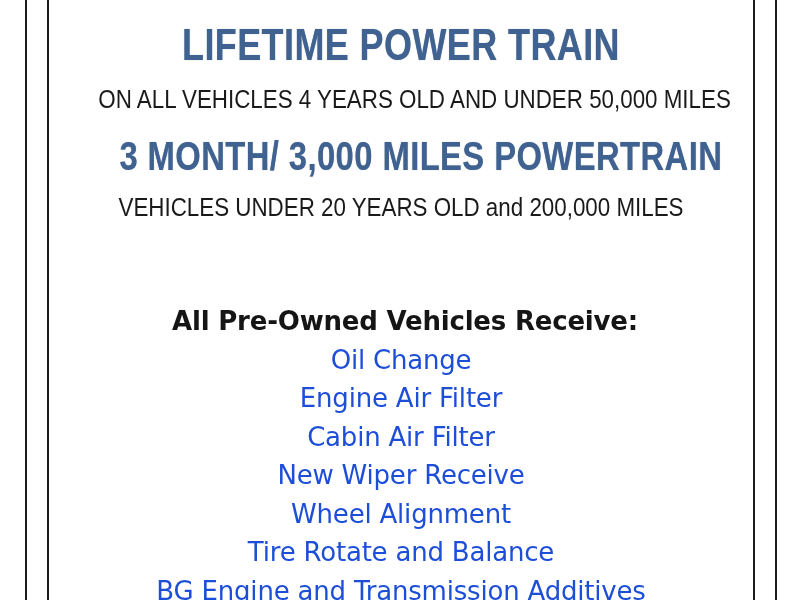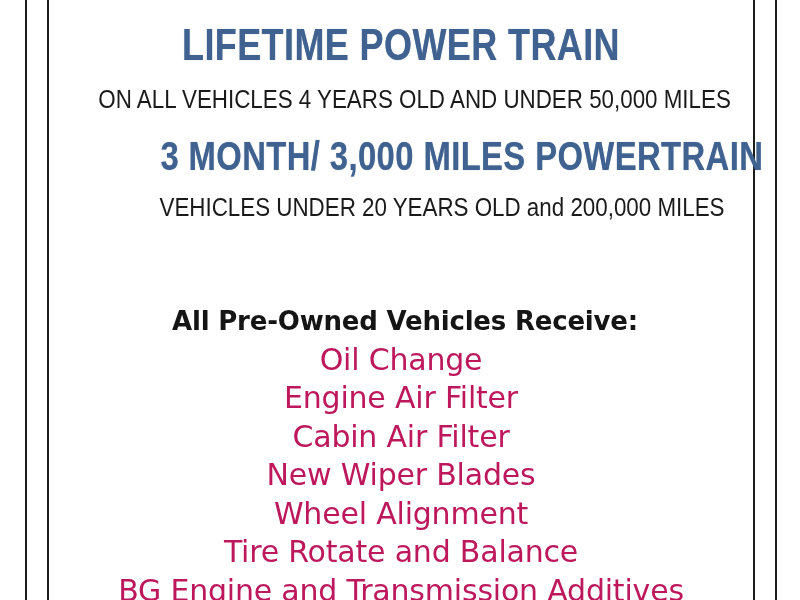--- a/index.html
+++ b/index.html
@@ -44,21 +44,21 @@
     text-align: center;
   }
 
   
   .warranty-block {
     position: absolute;
     left: 0;
     width: 100%;
   }
   .warranty-block.block-1 { top: 22px;  }
-  .warranty-block.block-2 { top: 136px; padding-left: 41px; }
+  .warranty-block.block-2 { top: 136px; }
 
   .warranty-title {
     font-family: "Liberation Sans Narrow", "Liberation Sans", sans-serif;
     font-weight: bold;
     color: #3f6291;
     letter-spacing: 0.5px;
     line-height: 1.0;
     white-space: nowrap;
     text-shadow: 0 0 1px rgba(40,70,110,0.55);
     transform: scaleX(0.80);
@@ -93,22 +93,22 @@
     font-size: 26px;
     color: #151515;
     line-height: 38.5px;
     white-space: nowrap;
     letter-spacing: -0.2px;
     padding-left: 8px;
   }
   .service-item {
     font-family: "DejaVu Sans", "Liberation Sans", sans-serif;
     font-weight: normal;
-    font-size: 30px;
-    color: #be185d;
+    font-size: 26px;
+    color: #1d4ed8;
     line-height: 38.5px;
     white-space: nowrap;
     letter-spacing: -0.2px;
   }
 </style>
 </head>
 <body>
 
 <div class="page">
 
@@ -127,20 +127,20 @@
     <div class="warranty-block block-2">
       <div class="warranty-title">3 MONTH/ 3,000 MILES POWERTRAIN</div>
       <div class="warranty-sub">VEHICLES UNDER 20 YEARS OLD and 200,000 MILES</div>
     </div>
 
     <div class="services">
       <div class="services-heading">All Pre-Owned Vehicles Receive:</div>
       <div class="service-item">Oil Change</div>
       <div class="service-item">Engine Air Filter</div>
       <div class="service-item">Cabin Air Filter</div>
-      <div class="service-item">New Wiper Blades</div>
+      <div class="service-item">New Wiper Receive</div>
       <div class="service-item">Wheel Alignment</div>
       <div class="service-item">Tire Rotate and Balance</div>
       <div class="service-item">BG Engine and Transmission Additives</div>
     </div>
 
   </div>
 </div>
 
 </body></html>

